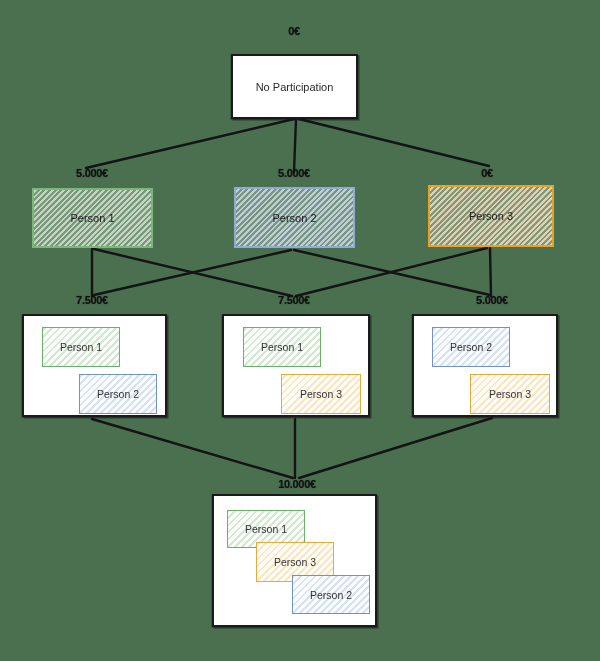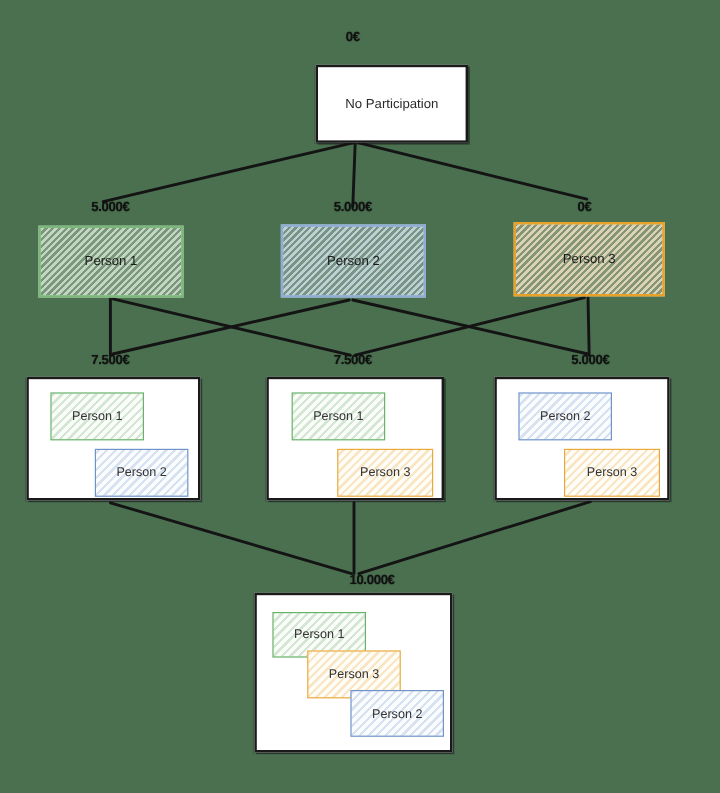--- a/index.html
+++ b/index.html
@@ -182,23 +182,23 @@
   <div class="cost-label" style="left:294px; top:25px;">0€</div>
 
   <div class="cost-label" style="left:92px; top:167px;">5.000€</div>
   <div class="cost-label" style="left:294px; top:167px;">5.000€</div>
   <div class="cost-label" style="left:487px; top:167px;">0€</div>
 
   <div class="cost-label" style="left:92px; top:294px;">7.500€</div>
   <div class="cost-label" style="left:294px; top:294px;">7.500€</div>
   <div class="cost-label" style="left:492px; top:294px;">5.000€</div>
 
-  <div class="cost-label" style="left:310px; top:478px;">10.000€</div>
-
-  <div class="plain-node" style="left:231px; top:54px; width:127px; height:65px;margin-left:32px;">
+  <div class="cost-label" style="left:297px; top:478px;">10.000€</div>
+
+  <div class="plain-node" style="left:231px; top:54px; width:127px; height:65px;">
     <div class="node-text">No Participation</div>
   </div>
 
   <div class="coal-node coal-green" style="left:32px; top:188px; width:121px; height:60px;">
     <div class="node-text">Person 1</div>
   </div>
 
   <div class="coal-node coal-blue" style="left:234px; top:187px; width:121px; height:61px;">
     <div class="node-text">Person 2</div>
   </div>

